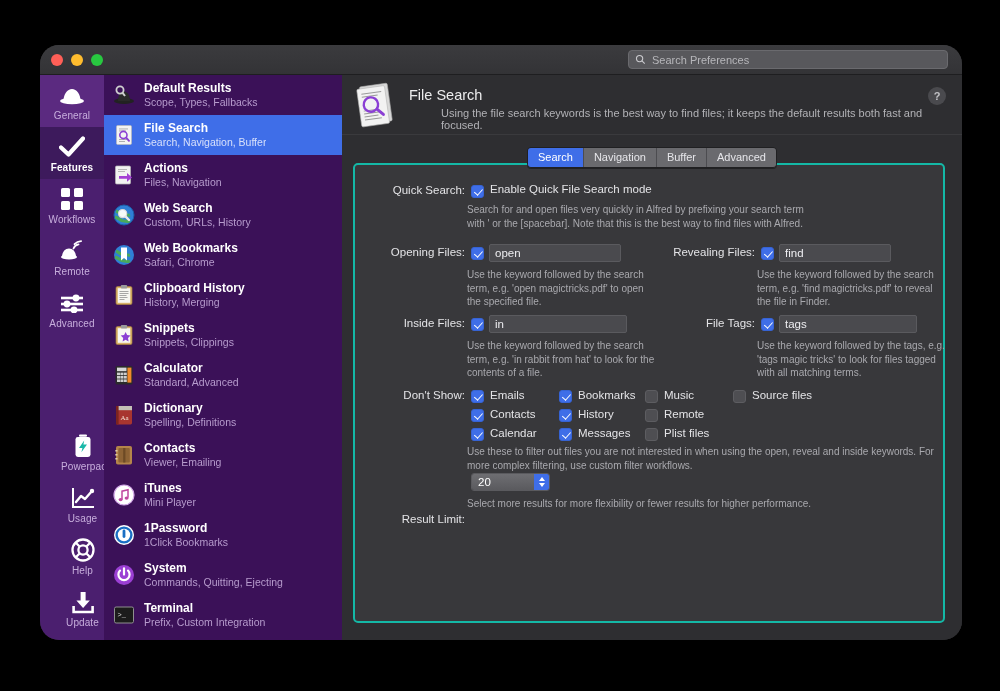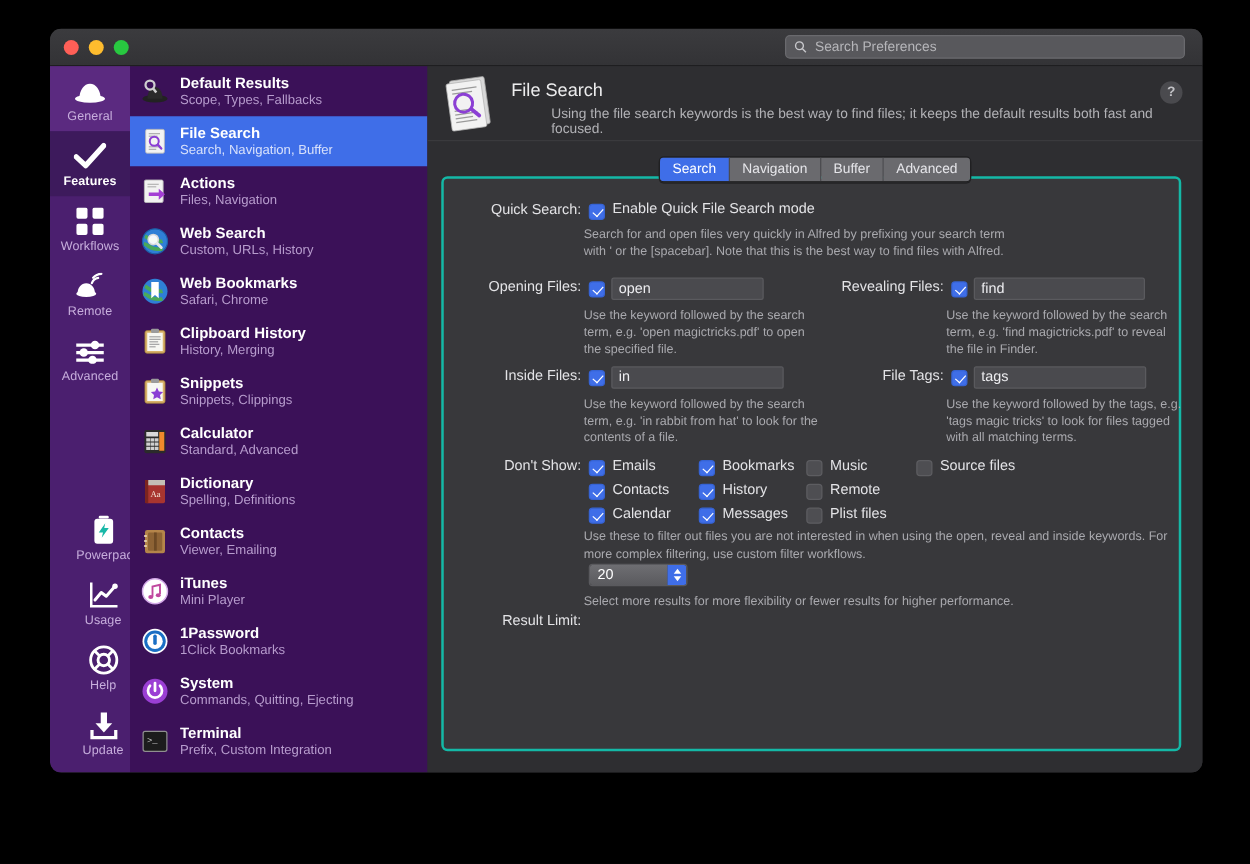--- a/index.html
+++ b/index.html
@@ -6,24 +6,24 @@
     margin: 0; padding: 0;
     width: 1000px; height: 691px;
     background: #000;
     font-family: "Liberation Sans", sans-serif;
     overflow: hidden;
   }
   * { box-sizing: border-box; }
 
   .window {
     position: absolute;
-    left: 40px; top: 23px;
+    left: 40px; top: 45px;
     width: 922px; height: 595px;
     background: #2e2e31;
-    border-radius: 9px;
+    border-radius: 19px;
     overflow: hidden;
     box-shadow: 0 8px 30px rgba(0,0,0,0.7);
   }
 
   
   .titlebar {
     position: absolute; left:0; top:0; width:100%; height:30px;
     background: linear-gradient(#3b3b3e,#333336);
     border-bottom: 1px solid #1e1e20;
   }
@@ -540,28 +540,28 @@
       <div class="frow">
         <div class="lab" style="left:0;top:19px;width:110px;">Quick Search:</div>
         <div class="cb on" id="cb-quick" style="left:116px;top:20px;"></div>
         <div class="cbitem" style="left:135px;top:18px;">Enable Quick File Search mode</div>
         <div class="desc" style="left:112px;top:38px;width:350px;">Search for and open files very quickly in Alfred by prefixing your search term with ' or the [spacebar]. Note that this is the best way to find files with Alfred.</div>
       </div>
 
       <div class="frow">
         <div class="lab" style="left:0;top:81px;width:110px;">Opening Files:</div>
         <div class="cb on" style="left:116px;top:82px;"></div>
-        <input class="tfield" style="left: 134px; top: 79px; width: 122px;" value="open">
+        <input class="tfield" style="left: 134px; top: 79px; width: 132px;" value="open">
         <div class="desc" style="left:112px;top:103px;width:190px;">Use the keyword followed by the search term, e.g. 'open magictricks.pdf' to open the specified file.</div>
       </div>
 
       <div class="frow">
         <div class="lab" style="left:288px;top:81px;width:112px;">Revealing Files:</div>
         <div class="cb on" style="left:406px;top:82px;"></div>
-        <input class="tfield" style="left: 424px; top: 79px; width: 137px;" value="find">
+        <input class="tfield" style="left: 424px; top: 79px; width: 112px;" value="find">
         <div class="desc" style="left:402px;top:103px;width:190px;">Use the keyword followed by the search term, e.g. 'find magictricks.pdf' to reveal the file in Finder.</div>
       </div>
 
       <div class="frow">
         <div class="lab" style="left:0;top:152px;width:110px;">Inside Files:</div>
         <div class="cb on" style="left:116px;top:153px;"></div>
         <input class="tfield" style="left: 134px; top: 150px; width: 138px;" value="in">
         <div class="desc" style="left:112px;top:174px;width:190px;">Use the keyword followed by the search term, e.g. 'in rabbit from hat' to look for the contents of a file.</div>
       </div>
 

